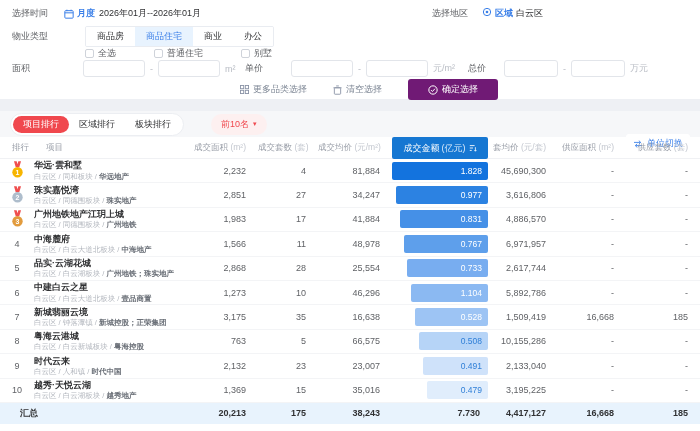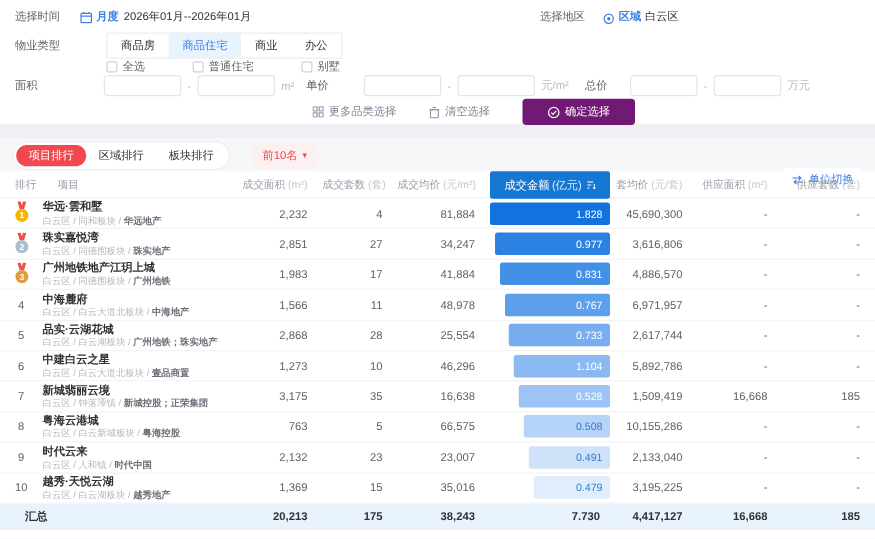--- a/index.html
+++ b/index.html
@@ -10,47 +10,47 @@
   }
   .panel { background:#fff; }
 
   
   .filter-panel { position:relative; width:700px; height:99px; }
   .f-row { position:absolute; left:0; display:flex; align-items:center; }
   .f-label { width:52px; margin-left:12px; color:#606266; flex:none; }
   .blue { color:#3a7fe8; }
   .ico { display:inline-flex; align-items:center; margin-right:3px; }
   .time-range { color:#303133; margin-left:4px; }
-  .region-group { position:absolute; left:420px; top:0; display:flex; align-items:flex-end; }
+  .region-group { position:absolute; left:420px; top:0; display:flex; align-items:flex-start; }
   .region-value { margin-left:3px; }
 
   .seg-group { display:flex; border:1px solid #e9ecf1; border-radius:2px; overflow:hidden; }
   .seg { padding:3px 11px; cursor:pointer; background:#fff; color:#303133; }
   .seg.active { background:#e8f3fe; color:#3a7fe8; }
 
   .chk-row { display:flex; align-items:center; }
   .chk { display:flex; align-items:center; margin-right:38px; cursor:pointer; color:#606266; }
   .chk-box { width:9px; height:9px; border:1px solid #cfd3da; border-radius:2px; background:#fff; margin-right:4px; }
 
   .range-group { position:absolute; display:flex; align-items:center; }
   .range-label { color:#606266; margin-right:10px; }
   .r-input { width:62px; height:17px; border:1px solid #e2e5ea; border-radius:3px; background:#fff; font-size:8px; padding:0 4px; outline:none; }
   .dash { color:#b8bcc4; margin:0 5px; }
   .unit-txt { color:#b8bcc4; margin-left:5px; }
 
-  .btn-row { position:absolute; top:79px; left:250px; display:flex; align-items:center; }
+  .btn-row { position:absolute; top:79px; left:240px; display:flex; align-items:center; }
   .ghost-btn { display:flex; align-items:center; color:#7d8694; margin-right:26px; cursor:pointer; }
   .ghost-btn .ico { margin-right:4px; }
   .primary-btn { display:flex; align-items:center; background:#701a75; color:#fff; border:none;
     border-radius:3px; padding:4px 20px; font-size:9px; cursor:pointer; }
   .primary-btn .ico { margin-right:4px; }
 
   
   .rank-panel { position:relative; width:700px; margin-top:12px; height:320px; background:#fff; }
-  .tabs-strip { display:flex; align-items:center; height:26px; background:#f6f7f9; padding:0 10px; }
+  .tabs-strip { display:flex; align-items:center; height:26px; background:#f6f7f9; padding:0 10px;gap:11px; }
   .pill-group { display:flex; align-items:center; background:#fff; border:1px solid #eceef2; border-radius:13px; padding:2px; }
   .pill { padding:2px 10px; border-radius:11px; cursor:pointer; color:#303133; }
   .pill.active { background:#f0484e; color:#fff; }
   .top-filter { display:flex; align-items:center; background:#fdf0f0; color:#f0484e;
     border-radius:12px; padding:4px 10px; margin-left:16px; cursor:pointer; }
   .top-filter .chev { margin-left:4px; font-size:7px; }
   .unit-switch { margin-left:auto; display:flex; align-items:center; color:#3a7fe8;
     background:#fff; border-radius:3px; padding:3px 7px; cursor:pointer;margin-top:39px; }
   .unit-switch .ico { margin-right:4px; }
 

